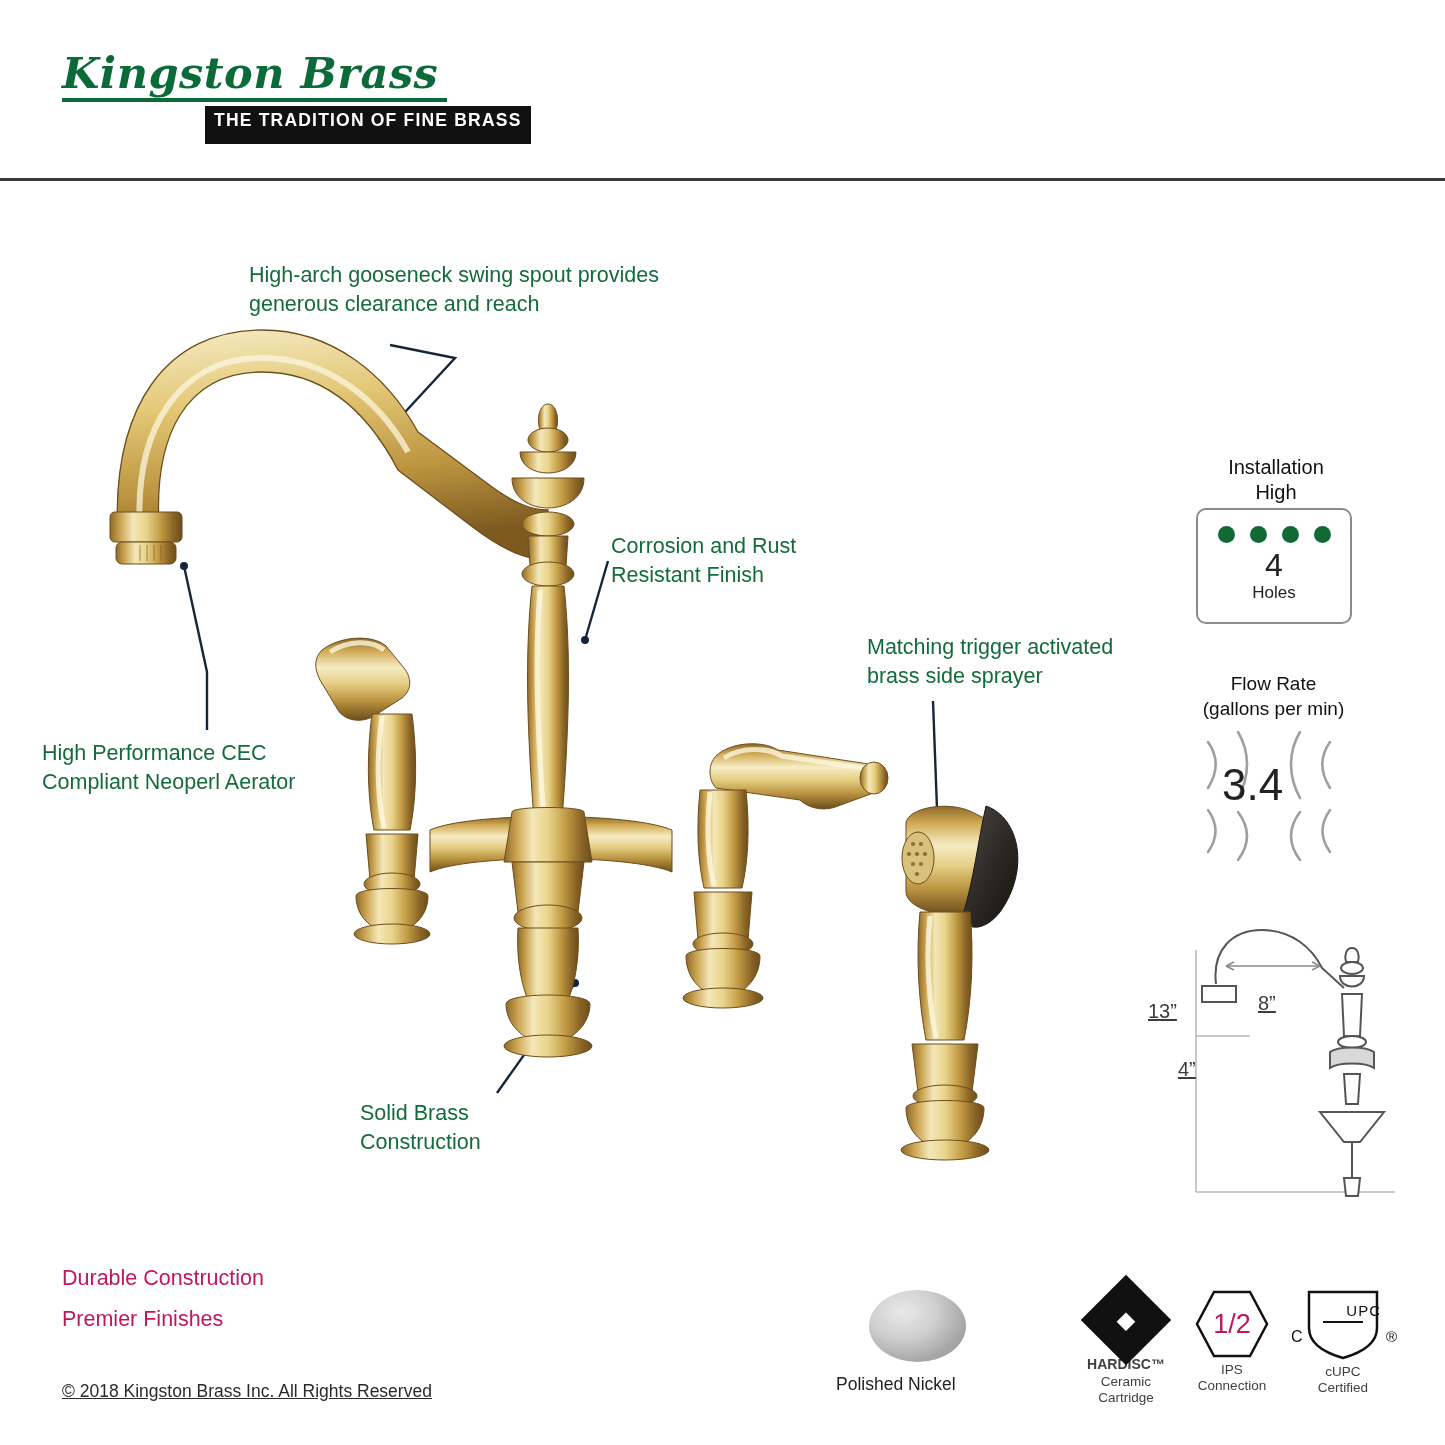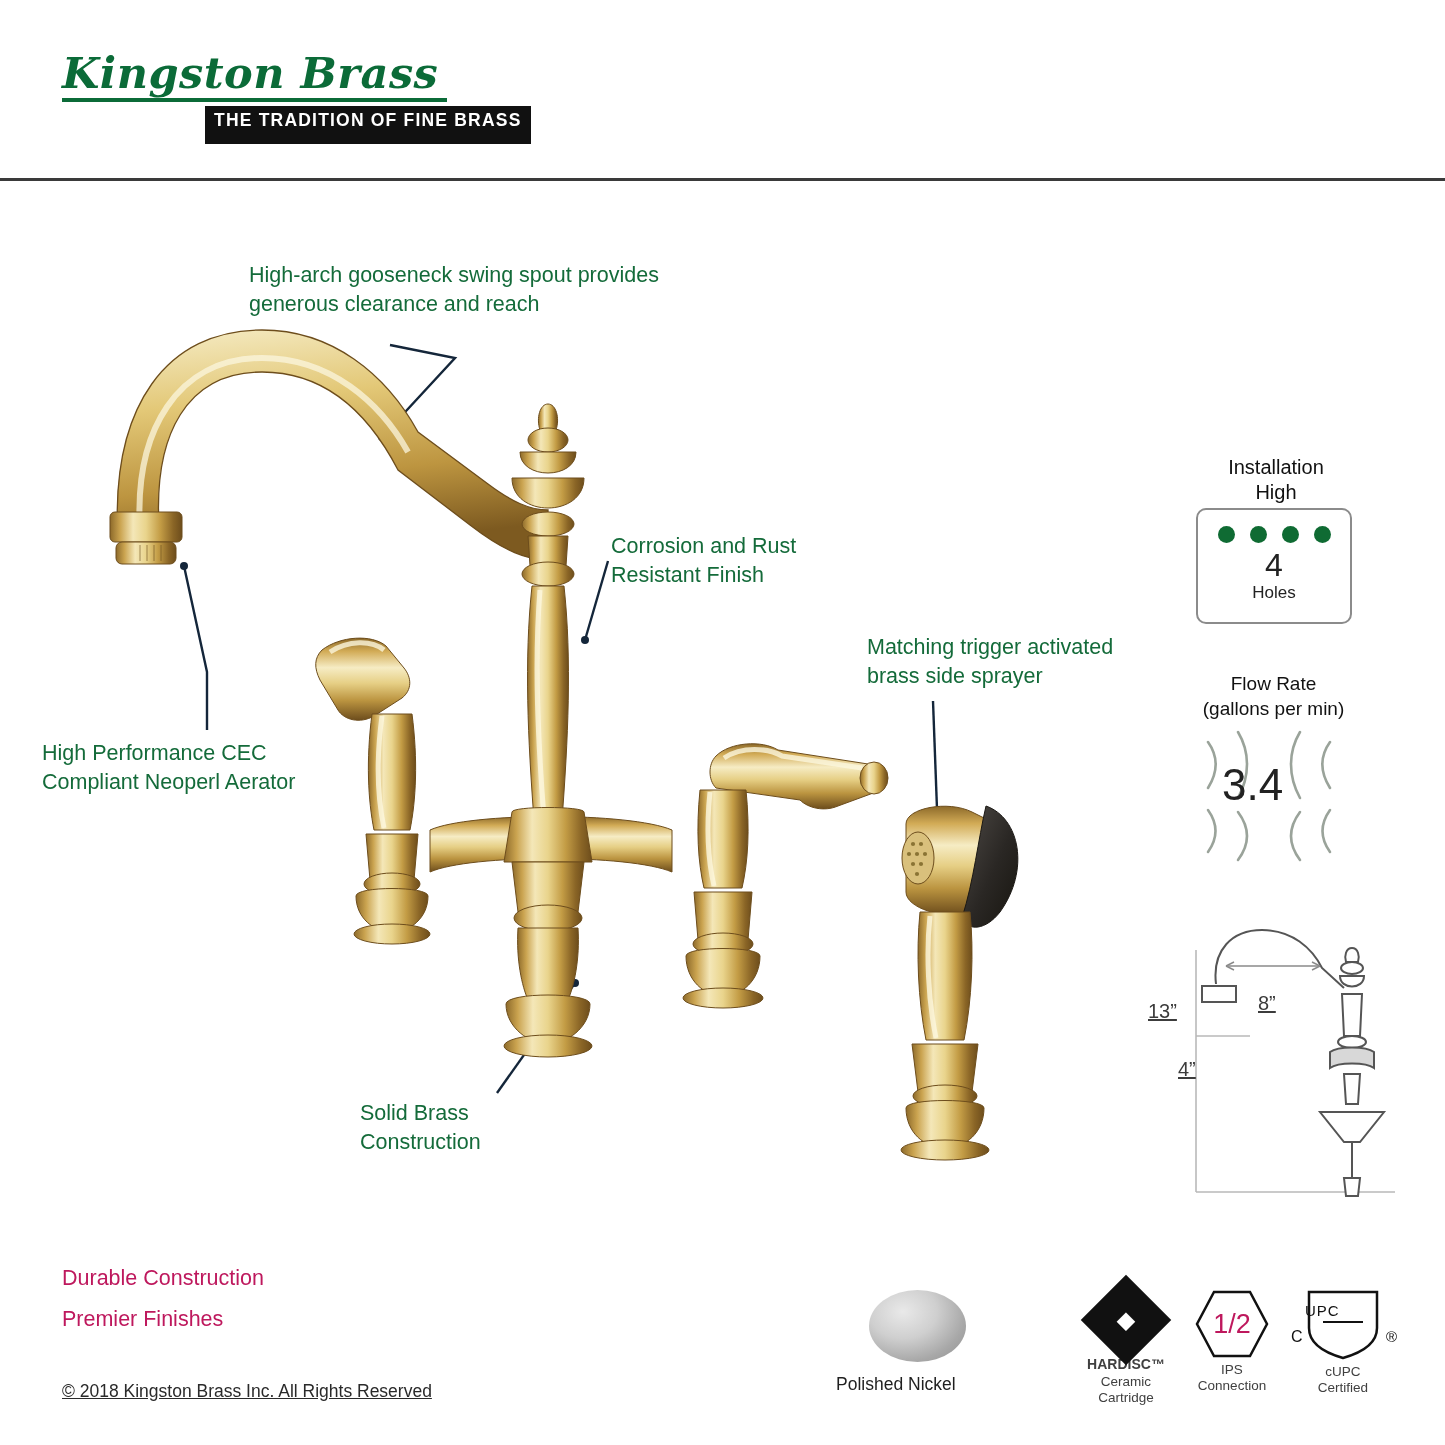--- a/index.html
+++ b/index.html
@@ -105,21 +105,21 @@
     width:74px;height:68px;margin:0 auto;position:relative;
   }
   .hexnum{
     position:absolute;left:0;top:0;width:74px;height:68px;display:flex;
     align-items:center;justify-content:center;font-size:27px;color:#be185d;
   }
   .shield{
     width:76px;height:72px;margin:0 auto;position:relative;
   }
   .upc-text{
-    position:absolute;left:0;top:14px;width:76px;text-align:left;
+    position:absolute;left:0;top:14px;width:76px;text-align:right;
     font-size:15px;color:#111;letter-spacing:1px;
   }
   .upc-line{
     position:absolute;left:18px;top:33px;width:40px;height:2px;background:#111;
   }
   .c-left{position:absolute;left:-14px;top:40px;font-size:16px;color:#111;}
   .r-right{position:absolute;right:-16px;top:40px;font-size:15px;color:#111;}
 </style>
 </head>
 <body>

